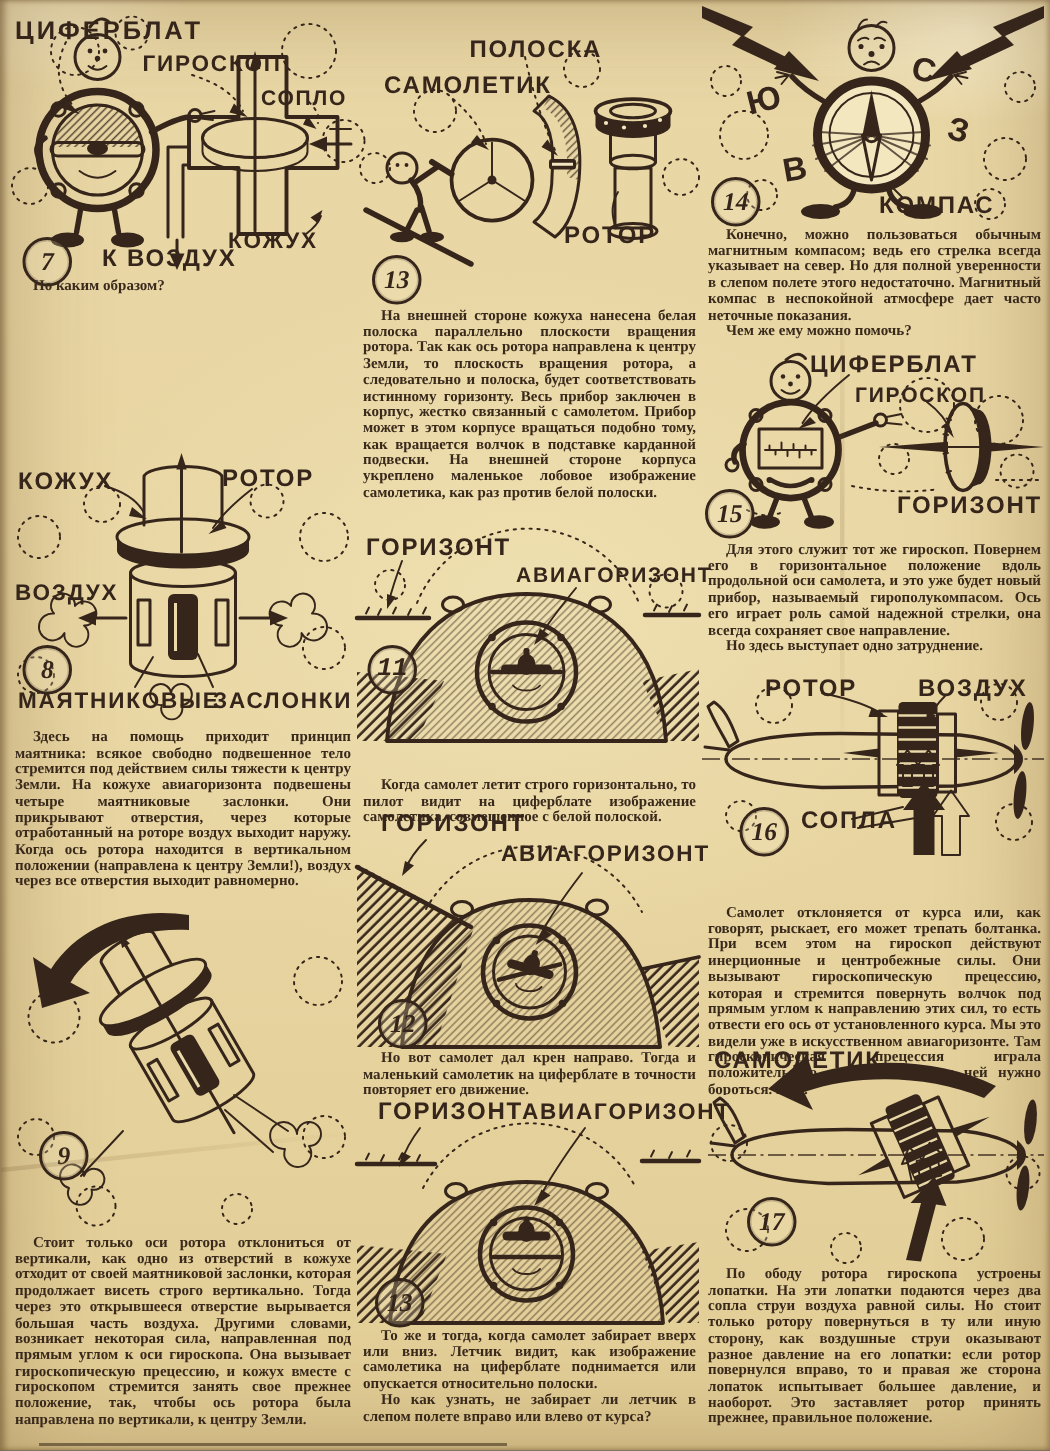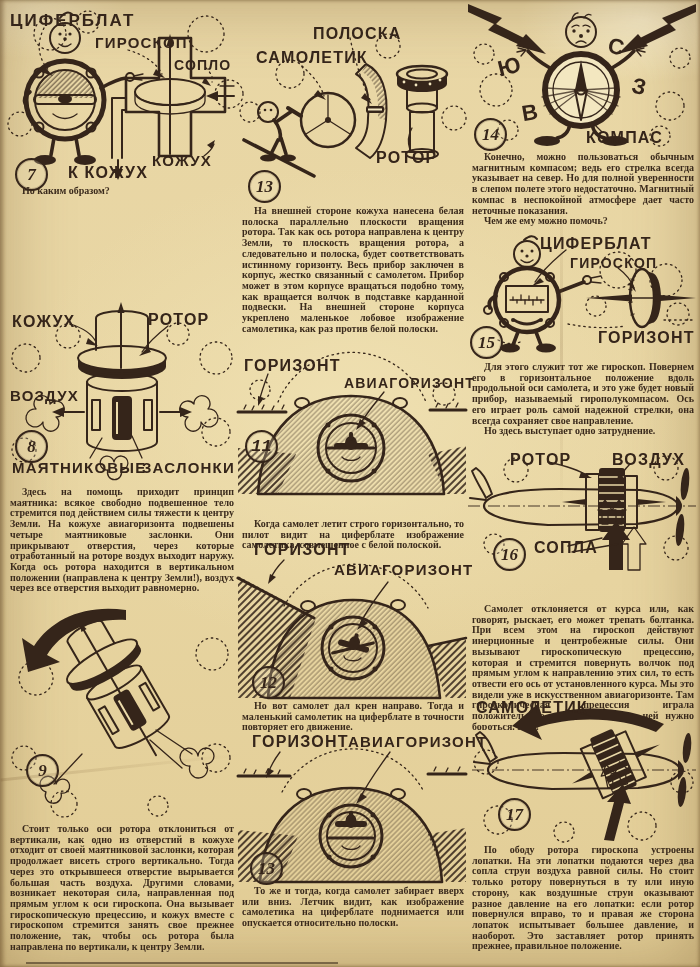--- a/index.html
+++ b/index.html
@@ -104,21 +104,21 @@
         <polygon class="fI" points="157,72 148,63 145,69"></polygon>
       <path class="cl" d="M198,62 q8,8 6,14"></path>
         <polygon class="fI" points="203,80 197,71 194,77"></polygon>
       <path class="k1" d="M196,150 q8,-6 10,-12"></path>
         <polygon class="fI" points="207,134 199,139 204,143"></polygon>
     </svg>
     <span class="lbl" style="left:2px;top:6px;font-size:17px;letter-spacing:2px;">ЦИФЕРБЛАТ</span>
     <span class="lbl" style="left:87px;top:29px;">ГИРОСКОП</span>
     <span class="lbl" style="left:166px;top:52px;font-size:14px;">СОПЛО</span>
     <span class="lbl" style="left:144px;top:147px;">КОЖУХ</span>
-    <span class="lbl" style="left:60px;top:159px;font-size:16px;">К КОЖУХ</span>
+    <span class="lbl" style="left:60px;top:159px;font-size:16px;">К ВОЗДУХ</span>
     <div class="badge" style="left:7px;top:152px;">
         <span>7</span>
       </div>
   </div>
 
   <div class="txt" style="left:10px;top:186px;width:224px;height:112px;">
     <p>Но каким образом?</p>
   </div>
 
   <div class="fig" style="left:8px;top:300px;width:226px;height:183px;">
@@ -370,20 +370,21 @@
     </svg>
     <span class="lbl" style="left:14px;top:0px;font-size:16px;">ГОРИЗОНТ</span>
     <span class="lbl" style="left:110px;top:0px;font-size:15px;">АВИАГОРИЗОНТ</span>
     <div class="badge" style="left:12px;top:118px;font-style:italic;">
         <span>13</span>
       </div>
   </div>
 
   <div class="txt" style="left:242px;top:886px;width:222px;height:76px;">
     <p>То же и тогда, когда самолет забирает вверх или вниз. Летчик видит, как изображение самолетика на циферблате поднимается или опускается относительно полоски.</p>
+    <p>Но как узнать, не забирает ли летчик в слепом полете вправо или влево от курса?</p>
   </div>
 
   <div class="fig" style="left:468px;top:2px;width:228px;height:148px;">
     <svg class="art" viewBox="0 0 228 148">
       <circle class="cl" cx="28" cy="88" r="16"></circle>
         <circle class="cl" cx="202" cy="104" r="14"></circle>
       <circle class="cl" cx="16" cy="52" r="10"></circle>
         <circle class="cl" cx="212" cy="56" r="10"></circle>
       <circle class="cl" cx="40" cy="128" r="10"></circle>
         <circle class="cl" cx="192" cy="134" r="10"></circle>

